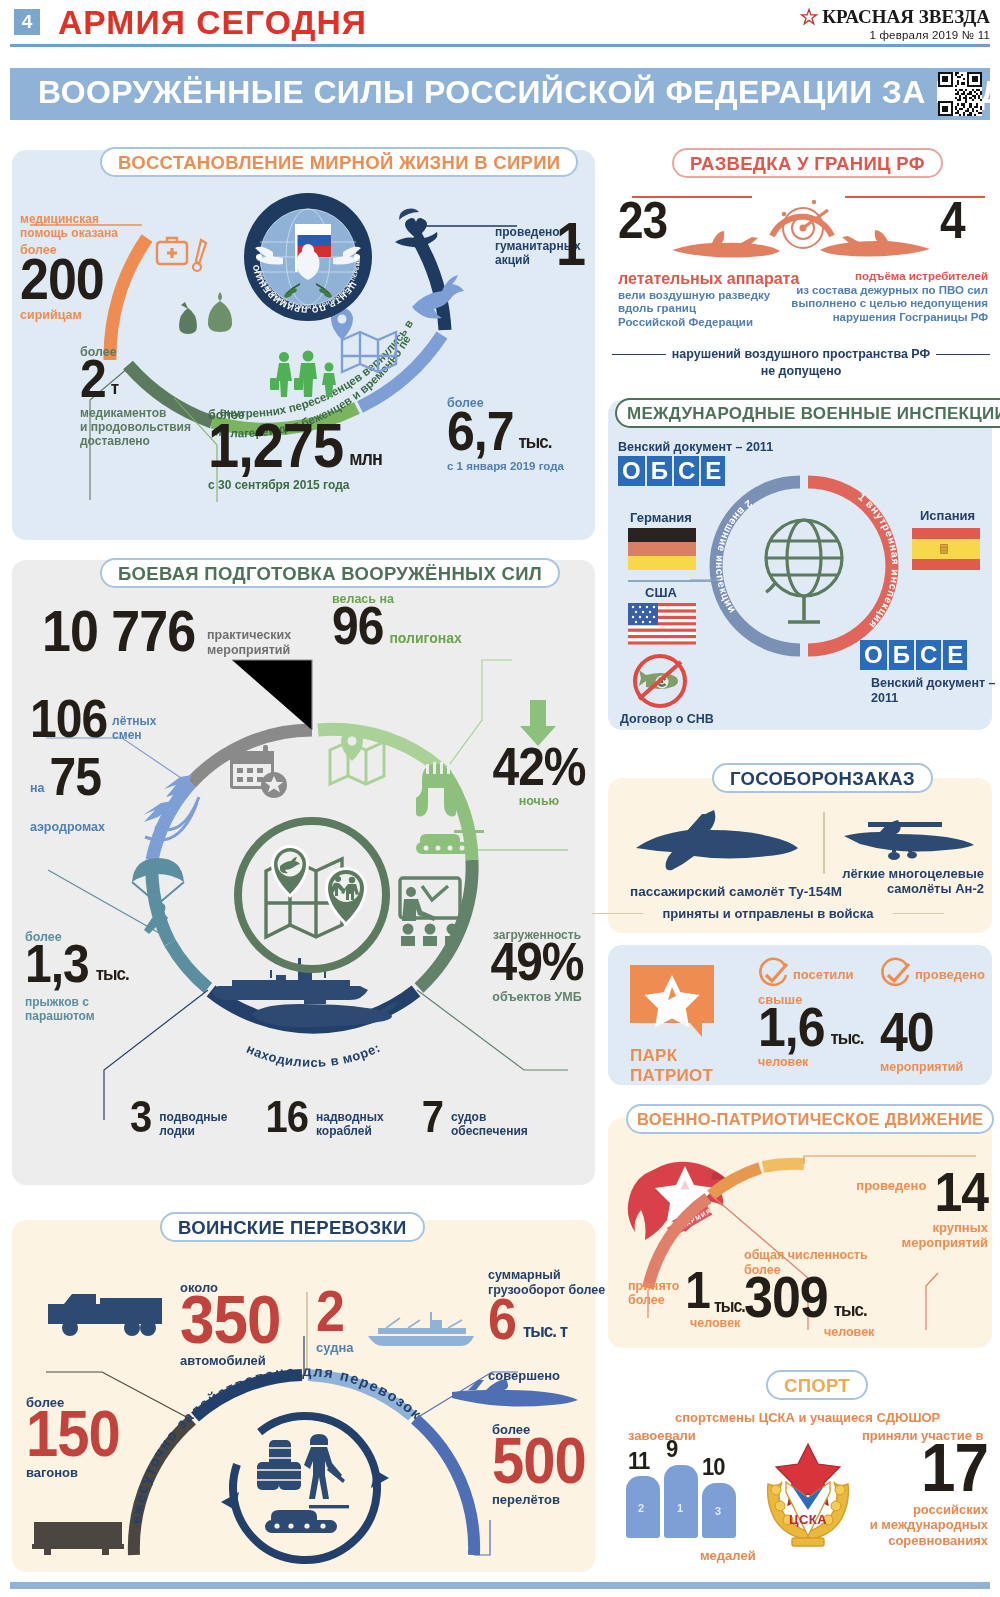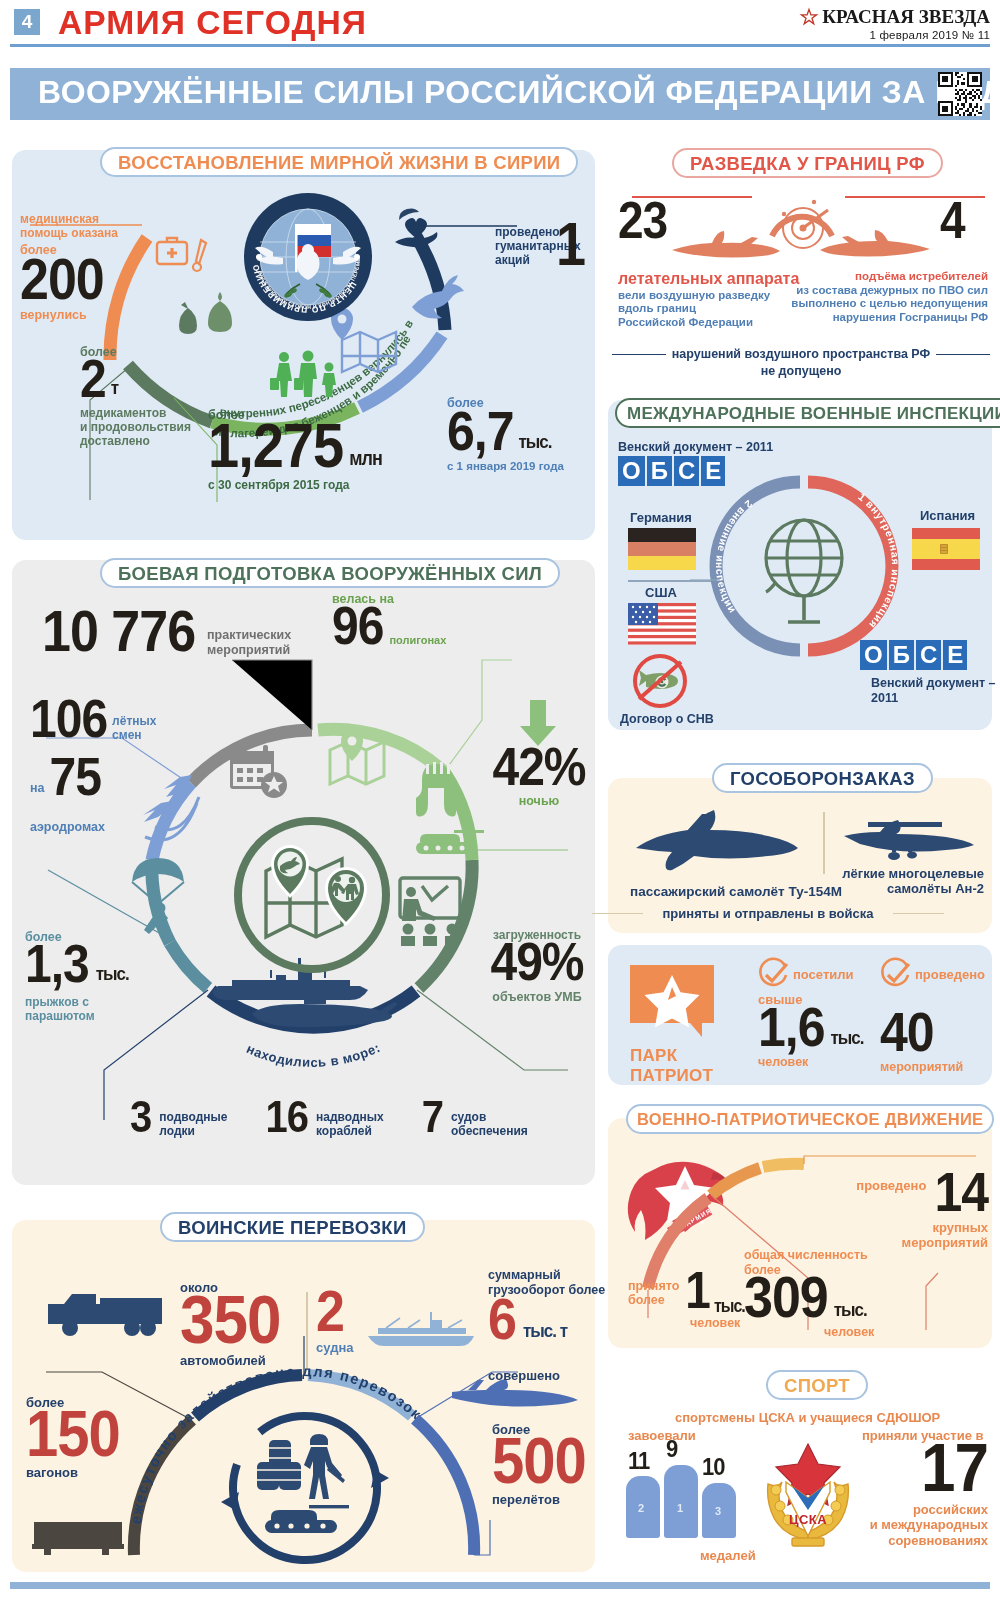--- a/index.html
+++ b/index.html
@@ -188,21 +188,21 @@
     <path d="M 404 86 L 404 76 L 505 76" stroke="#1f3a5f" stroke-width="1.3" fill="none"></path>
     <path d="M 116 218 L 78 250 L 78 350" stroke="#5c7a5f" stroke-width="1.1" fill="none"></path>
     <path d="M 162 248 L 205 295 L 205 352" stroke="#7ab45e" stroke-width="1.1" fill="none"></path>
   </svg>
 
   <div class="abs" style="left:20px;top:212px;width:150px;">
     <div class="lbl t-orange" style="font-size:12px;">медицинская</div>
     <div class="lbl t-orange" style="font-size:12px;">помощь оказана</div>
     <div class="lbl t-orange" style="font-size:12.5px;margin-top:3px;">более</div>
     <div class="num" style="font-size:52px;line-height:48px;">200</div>
-    <div class="lbl t-orange" style="font-size:12.5px;margin-top:2px;">вернулись</div>
+    <div class="lbl t-orange" style="font-size:12.5px;margin-top:2px;">сирийцам</div>
   </div>
 
   <div class="abs" style="left:495px;top:225px;width:105px;">
     <div class="lbl t-navy" style="font-size:12px;">проведено</div>
     <div class="lbl t-navy" style="font-size:12px;">гуманитарных</div>
     <div class="lbl t-navy" style="font-size:12px;">акций</div>
   </div>
   <div class="num abs" style="left:556px;top:222px;font-size:54px;line-height:50px;">1</div>
 
   <div class="abs" style="left:80px;top:345px;width:160px;">
@@ -542,21 +542,21 @@
     <span style="margin-top:18px;">
       <span class="lbl" style="display:block;font-size:12.5px;color:#707070;">практических</span>
       <span class="lbl" style="display:block;font-size:12.5px;color:#707070;">мероприятий</span>
     </span>
   </div>
 
   <div class="abs" style="left:332px;top:592px;">
     <div class="lbl" style="font-size:12.5px;color:#6aa24f;">велась на</div>
     <div style="display:flex;align-items:flex-end;">
       <span class="num" style="font-size:48px;line-height:44px;">96</span>
-      <span class="lbl" style="font-size:11px;color:#6aa24f;margin-left:6px;margin-bottom:4px;">полигонах</span>
+      <span class="lbl" style="font-size:14px;color:#6aa24f;margin-left:6px;margin-bottom:4px;">полигонах</span>
     </div>
   </div>
 
   <svg class="abs" style="left:518px;top:700px;" width="40" height="46">
     <path d="M12 0 h16 v26 h10 L20 46 L2 26 h10z" fill="#8dc07c"></path>
   </svg>
   <div class="abs" style="left:484px;top:748px;width:110px;text-align:center;">
     <div class="num" style="font-size:48px;line-height:44px;">42%</div>
     <div class="lbl" style="font-size:12.5px;color:#6aa24f;margin-top:2px;">ночью</div>
   </div>

